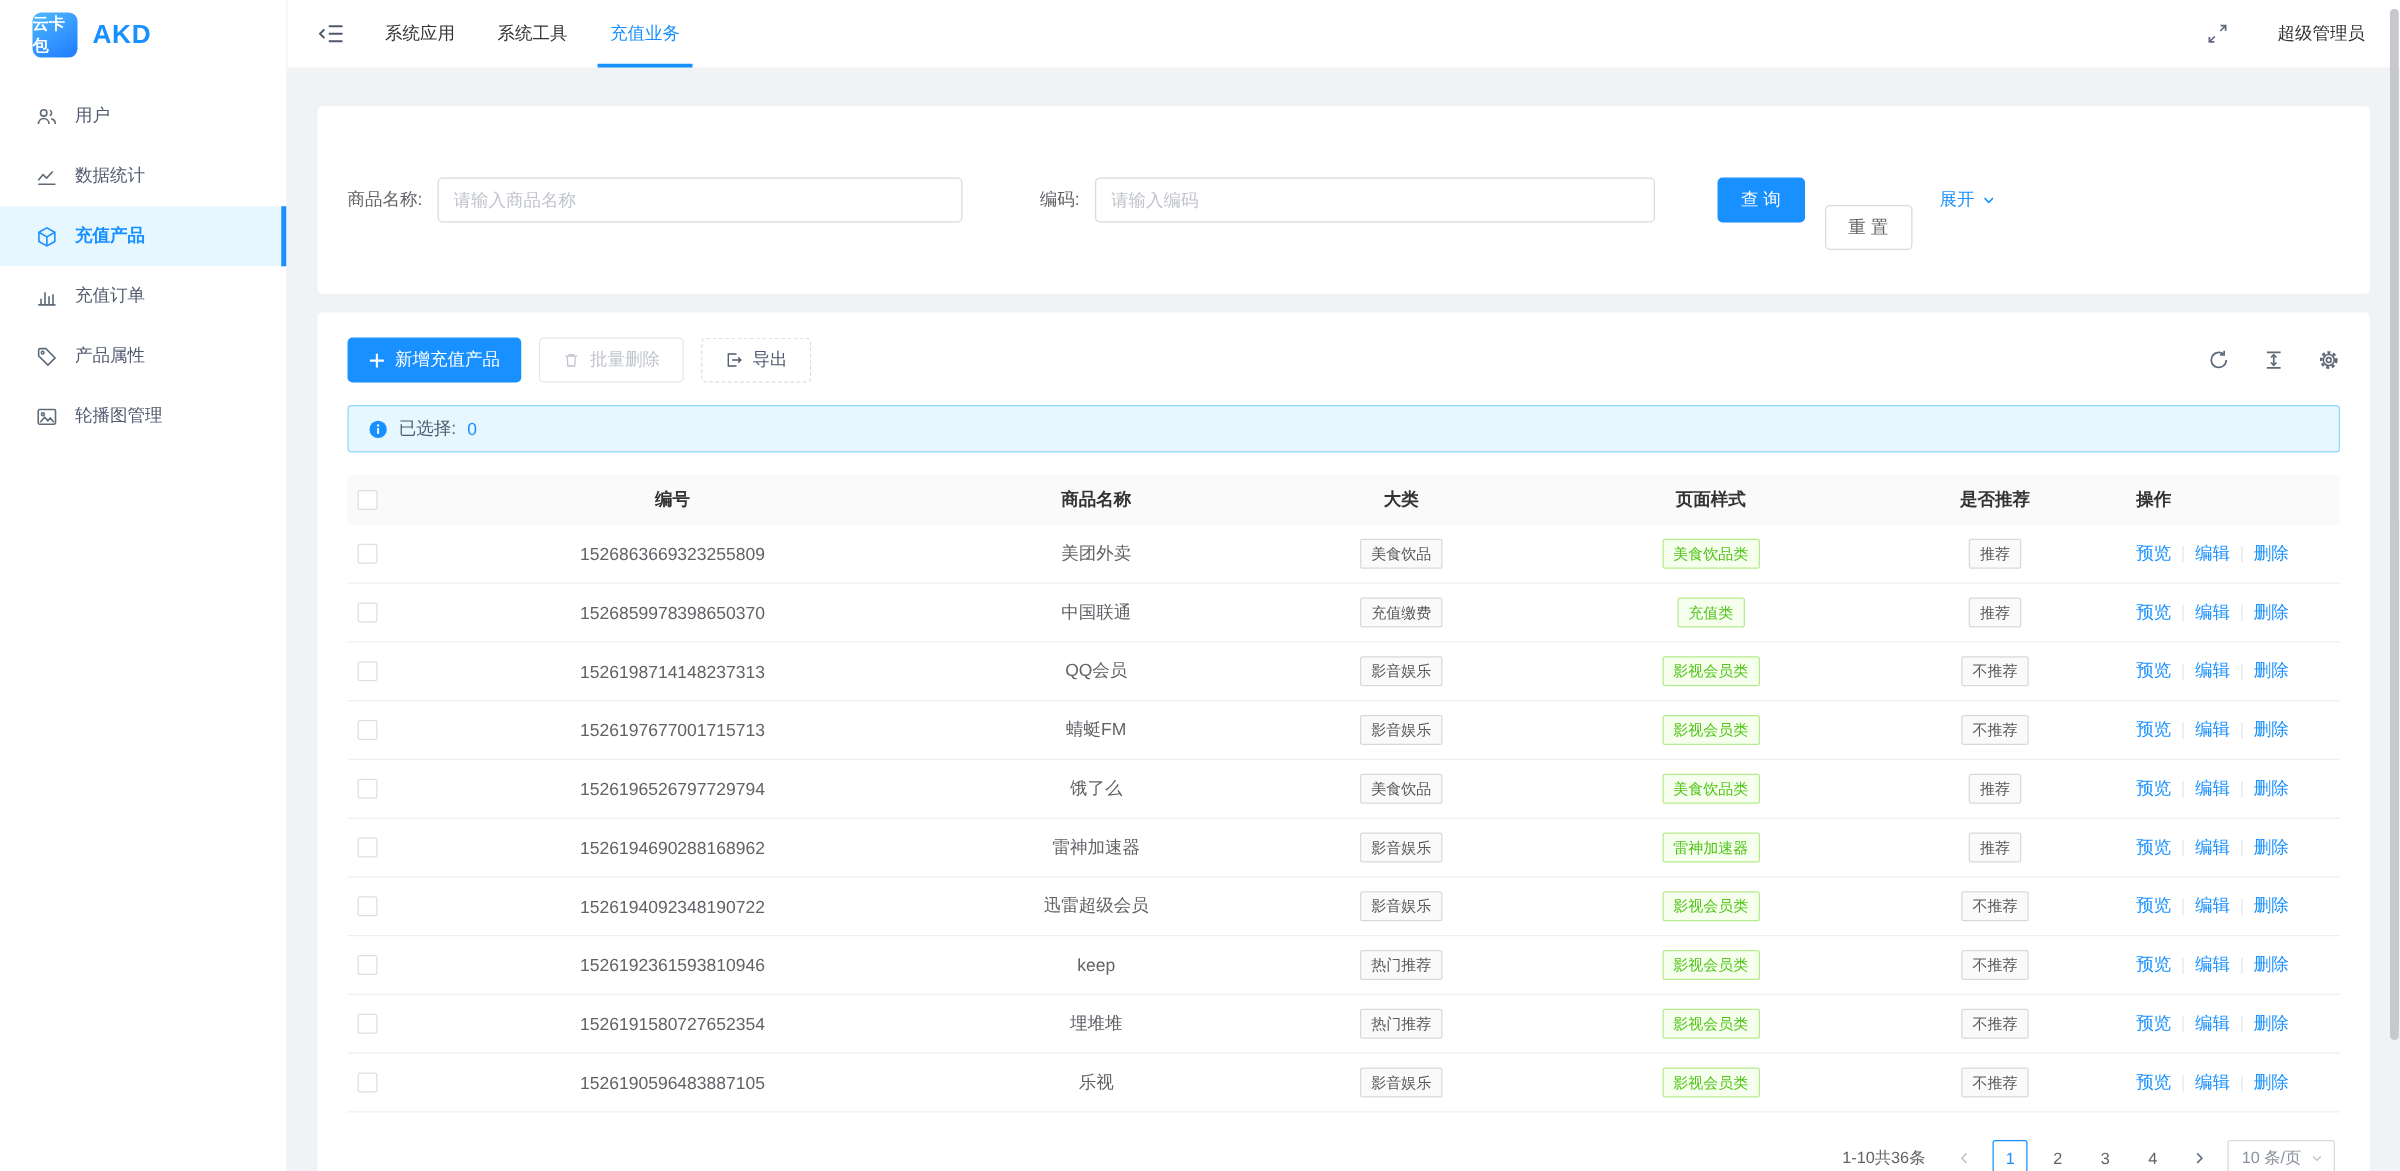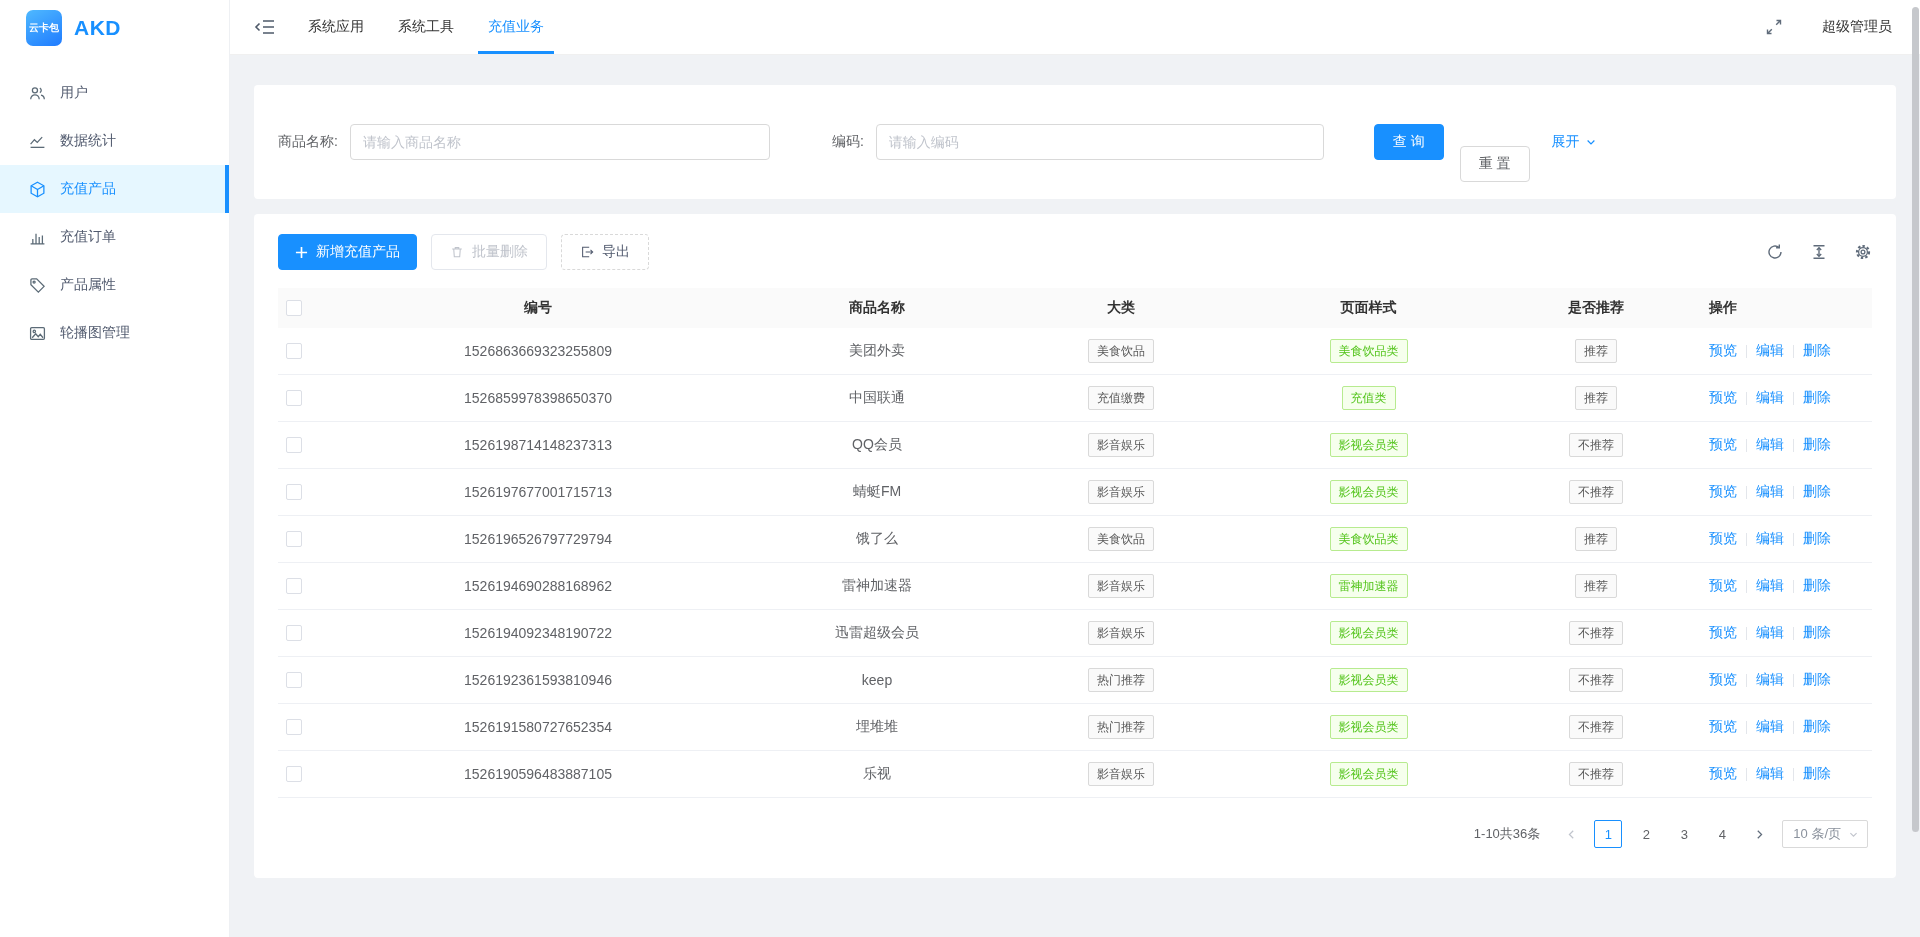--- a/index.html
+++ b/index.html
@@ -3,47 +3,47 @@
 <meta charset="utf-8">
 <style>
   * { margin:0; padding:0; box-sizing:border-box; }
   html,body { width:1920px; height:937px; overflow:hidden; }
   body { font-family:"Liberation Sans","DejaVu Sans",sans-serif; background:#f0f2f5; font-size:14px; color:#303133; }
   .app { display:flex; width:1920px; height:937px; }
 
   
   .sidebar { width:230px; background:#fff; border-right:1px solid #eef0f3; display:flex; flex-direction:column; flex:0 0 230px; }
   .logo-row { height:55px; display:flex; align-items:center; padding-left:26px; gap:12px; }
-  .logo-badge { width:36px; height:36px; border-radius:7px; background:linear-gradient(150deg,#4fb9ff,#1f7bff); color:#fff; font-size:10px; display:flex; align-items:center; justify-content:center; letter-spacing:0; font-weight:bold; }
+  .logo-badge { width:36px; height:36px; border-radius:7px; background:linear-gradient(150deg,#4fb9ff,#1f7bff); color:#fff; font-size:13px; display:flex; align-items:center; justify-content:center; letter-spacing:0; font-weight:bold; }
   .logo-title { color:#1890ff; font-size:21px; font-weight:bold; letter-spacing:.5px; }
   .menu { padding-top:14px; }
   .menu-item { height:48px; display:flex; align-items:center; padding-left:29px; gap:14px; color:#515a6e; cursor:pointer; position:relative; font-size:14px; }
   .menu-item .micon { width:17px; height:17px; display:inline-flex; }
   .menu-item .micon svg { stroke:#5c6b77; }
-  .menu-item.active { background:#e6f7ff; color:#1890ff; }
+  .menu-item.active { background:#e6f7ff; color:#1890ff;font-weight:bold; }
   .menu-item.active .micon svg { stroke:#1890ff; }
   .menu-item.active::after { content:""; position:absolute; right:0; top:0; bottom:0; width:4px; background:#1890ff; }
 
   
   .main { flex:1; display:flex; flex-direction:column; min-width:0; }
   .topbar { height:55px; background:#fff; display:flex; align-items:center; padding:0 28px 0 24px; border-bottom:1px solid #f0f0f0; }
   .fold-btn { width:22px; height:22px; margin-right:32px; cursor:pointer; display:flex; }
   .tabs { display:flex; height:100%; gap:34px; }
   .tab { display:flex; align-items:center; color:#333; cursor:pointer; position:relative; }
   .tab.active { color:#1890ff; }
   .tab.active::after { content:""; position:absolute; left:-10px; right:-10px; bottom:0; height:3px; background:#1890ff; }
   .topbar-right { margin-left:auto; display:flex; align-items:center; gap:38px;justify-content:space-between; }
   .fs-btn { width:20px; height:20px; cursor:pointer; display:flex; }
   .username { color:#333; }
 
   
   .content { flex:1; padding:30px 24px 12px 24px; overflow:hidden; }
   .card { background:#fff; border-radius:4px; }
 
-  .search-card { padding:17px 24px; display:flex; align-items:center; margin-bottom:15px; }
+  .search-card { padding:35px 24px; display:flex; align-items:center; margin-bottom:15px; }
   .f-label { color:#606266; margin-right:12px; white-space:nowrap; }
   .f-input { height:36px; border:1px solid #d9d9d9; border-radius:4px; padding:0 12px; font-size:14px; color:#303133; outline:none; font-family:inherit; }
   .f-input::placeholder { color:#c0c4cc; }
   .inp-name { width:420px; }
   .grp2 { margin-left:62px; display:flex; align-items:center; }
   .inp-code { width:448px; }
   .btn { height:36px; border-radius:4px; border:1px solid #d9d9d9; background:#fff; color:#606266; font-size:14px; padding:0 18px; cursor:pointer; display:inline-flex; align-items:center; gap:8px; font-family:inherit; }
   .btn-primary { background:#1890ff; border-color:#1890ff; color:#fff; }
   .btn-query { margin-left:50px; }
   .btn-reset { margin-left:16px;margin-top:44px; }
@@ -239,20 +239,29 @@
             <span class="tool-icon">
               <svg viewBox="0 0 18 18" fill="none" stroke="#5f6b7a">
                   <circle cx="9" cy="9" r="6" stroke-width="2.2" stroke-dasharray="2.4 2.1"></circle>
                   <circle cx="9" cy="9" r="4.4" stroke-width="1.3"></circle>
                   <circle cx="9" cy="9" r="1.9" stroke-width="1.3"></circle>
                 </svg>
             </span>
           </div>
         </div>
 
+        <div class="alert">
+          <svg width="15" height="15" viewBox="0 0 16 16">
+              <circle cx="8" cy="8" r="7.4" fill="#1890ff"></circle>
+              <circle cx="8" cy="4.6" r="1" fill="#fff"></circle>
+              <rect x="7.2" y="6.6" width="1.6" height="5.4" rx="0.8" fill="#fff"></rect>
+            </svg>
+          <span>已选择:</span>
+          <span class="count">0</span>
+        </div>
 
         <div class="table">
           <div class="trow thead">
             <div class="cell c-check">
                 <span class="checkbox"></span>
               </div>
             <div class="cell c-id">编号</div>
             <div class="cell c-name">商品名称</div>
             <div class="cell c-cat">大类</div>
             <div class="cell c-style">页面样式</div>

